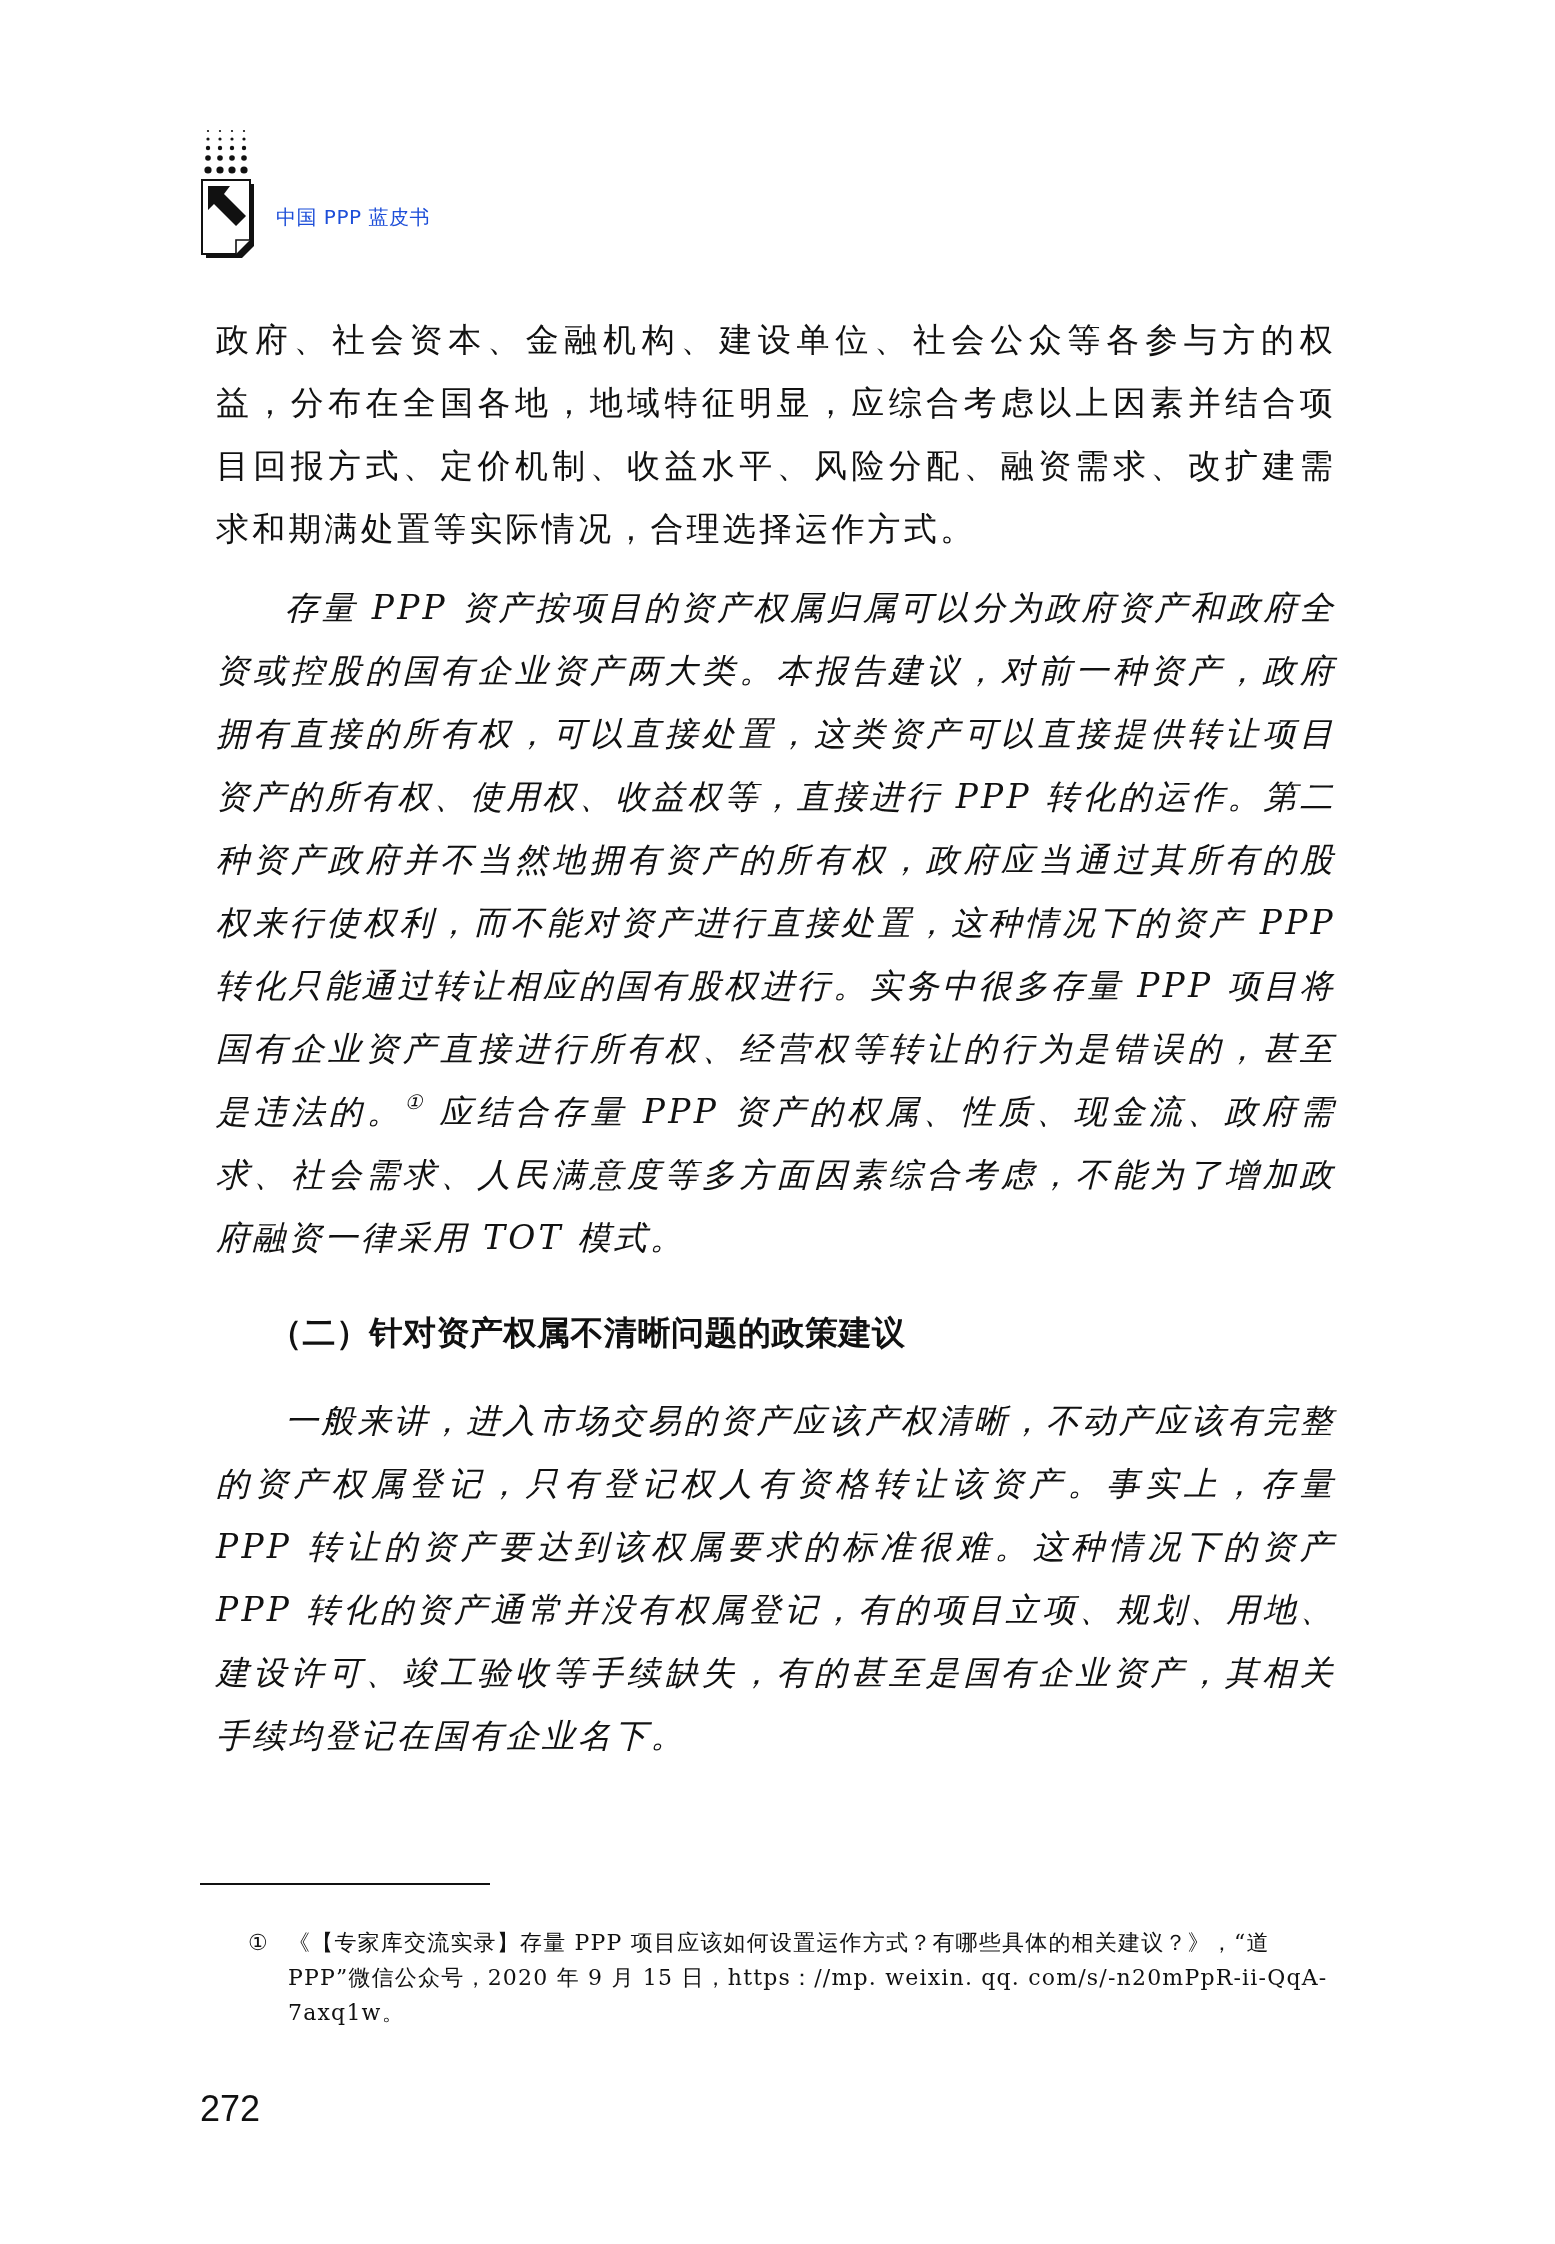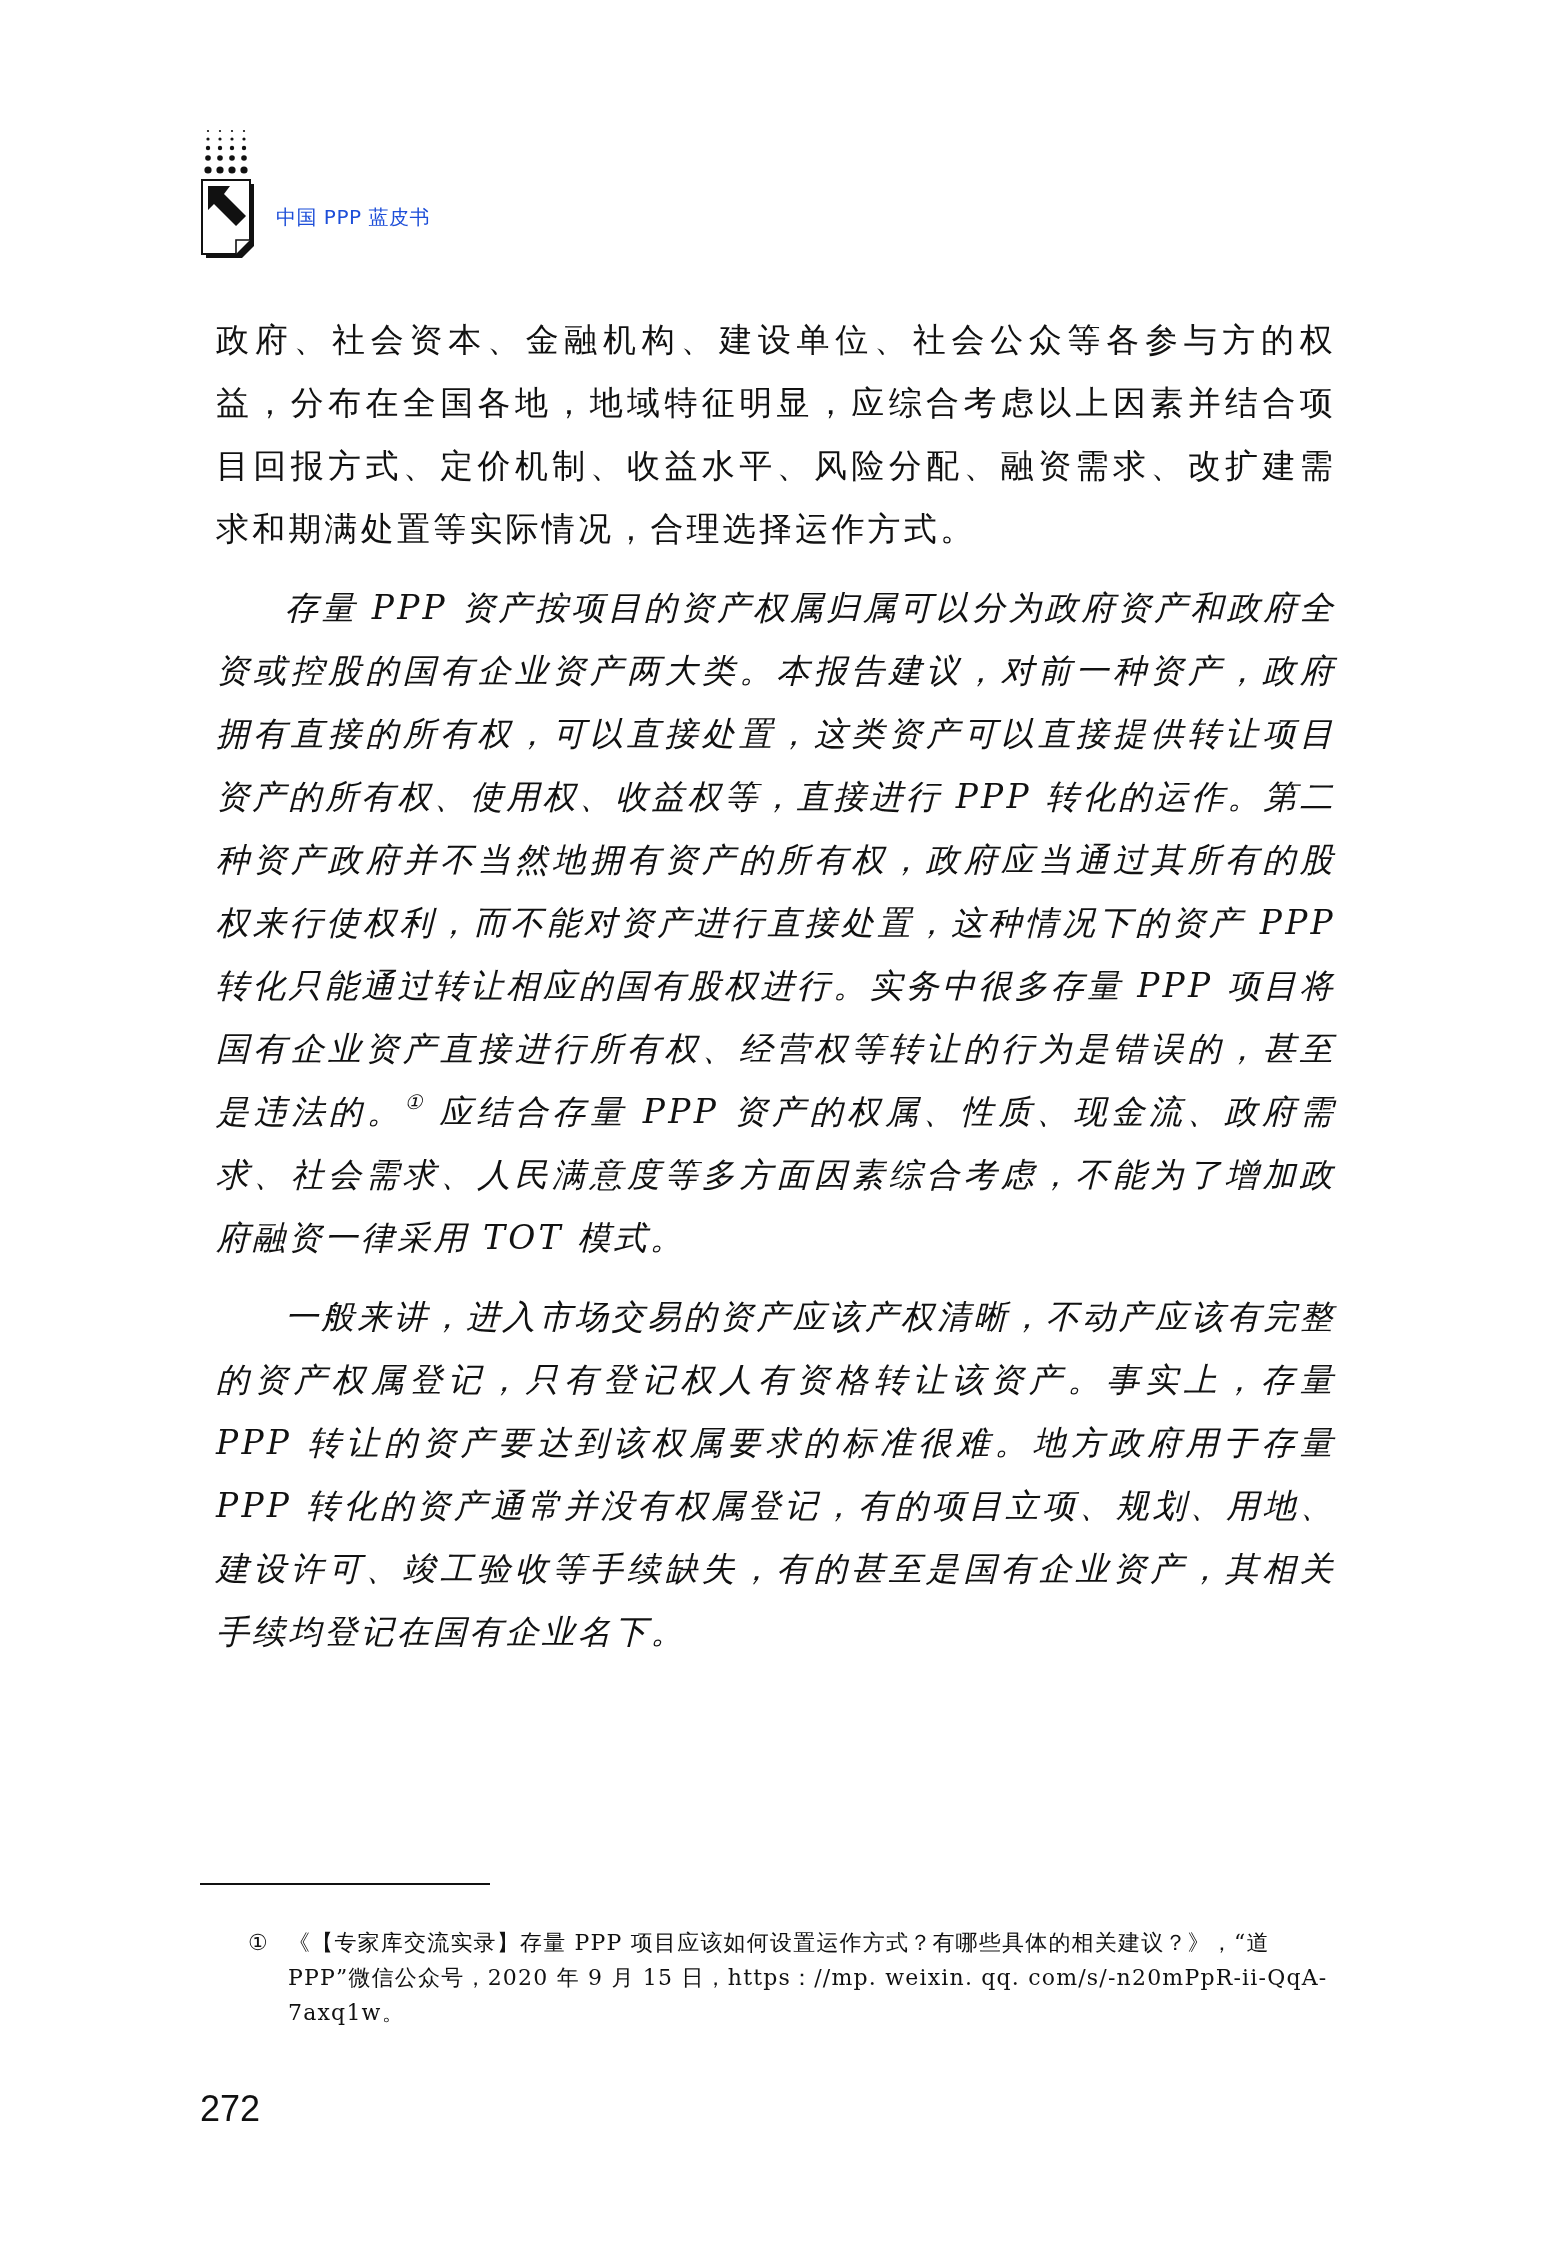--- a/index.html
+++ b/index.html
@@ -143,22 +143,23 @@
 
     <path d="M8 58 L30 58 L24 66 L46 88 L36 98 L14 76 L8 82 Z" fill="#111"></path>
   </svg>
   <div class="book-title">中国 PPP 蓝皮书</div>
 </div>
 
 <div class="content">
   <p class="para">政府、社会资本、金融机构、建设单位、社会公众等各参与方的权益，分布在全国各地，地域特征明显，应综合考虑以上因素并结合项目回报方式、定价机制、收益水平、风险分配、融资需求、改扩建需求和期满处置等实际情况，合理选择运作方式。</p>
   <p class="para indent"><span>存量 PPP 资产按项目的资产权属归属可以分为政府资产和政府全资或控股的国有企业资产两大类。本报告建议，对前一种资产，政府拥有直接的所有权，可以直接处置，这类资产可以直接提供转让项目资产的所有权、使用权、收益权等，直接进行 PPP 转化的运作。第二种资产政府并不当然地拥有资产的所有权，政府应当通过其所有的股权来行使权利，而不能对资产进行直接处置，这种情况下的资产 PPP 转化只能通过转让相应的国有股权进行。实务中很多存量 PPP 项目将国有企业资产直接进行所有权、经营权等转让的行为是错误的，甚至是违法的。</span><sup class="fnref">①</sup><span> 应结合存量 PPP 资产的权属、性质、现金流、政府需求、社会需求、人民满意度等多方面因素综合考虑，不能为了增加政府融资一律采用 TOT 模式。</span></p>
 
+  <h2 class="section-heading">（二）针对资产权属不清晰问题的政策建议</h2>
 
-  <p class="para indent">一般来讲，进入市场交易的资产应该产权清晰，不动产应该有完整的资产权属登记，只有登记权人有资格转让该资产。事实上，存量 PPP 转让的资产要达到该权属要求的标准很难。地方政府用于存量 PPP 转化的资产通常并没有权属登记，有的项目立项、规划、用地、建设许可、竣工验收等手续缺失，有的甚至是国有企业资产，其相关手续均登记在国有企业名下。</p>
+  <p class="para indent">一般来讲，进入市场交易的资产应该产权清晰，不动产应该有完整的资产权属登记，只有登记权人有资格转让该资产。事实上，存量 PPP 转让的资产要达到该权属要求的标准很难。这种情况下的资产 PPP 转化的资产通常并没有权属登记，有的项目立项、规划、用地、建设许可、竣工验收等手续缺失，有的甚至是国有企业资产，其相关手续均登记在国有企业名下。</p>
 </div>
 
 <div class="footnote-rule"></div>
 <div class="footnote">
   <span class="marker">①</span>
   <div class="fn-text">《【专家库交流实录】存量 PPP 项目应该如何设置运作方式？有哪些具体的相关建议？》，“道 PPP”微信公众号，2020 年 9 月 15 日，https：//mp. weixin. qq. com/s/-n20mPpR-ii-QqA-7axq1w。</div>
 </div>
 
 <div class="page-number">272</div>
 

